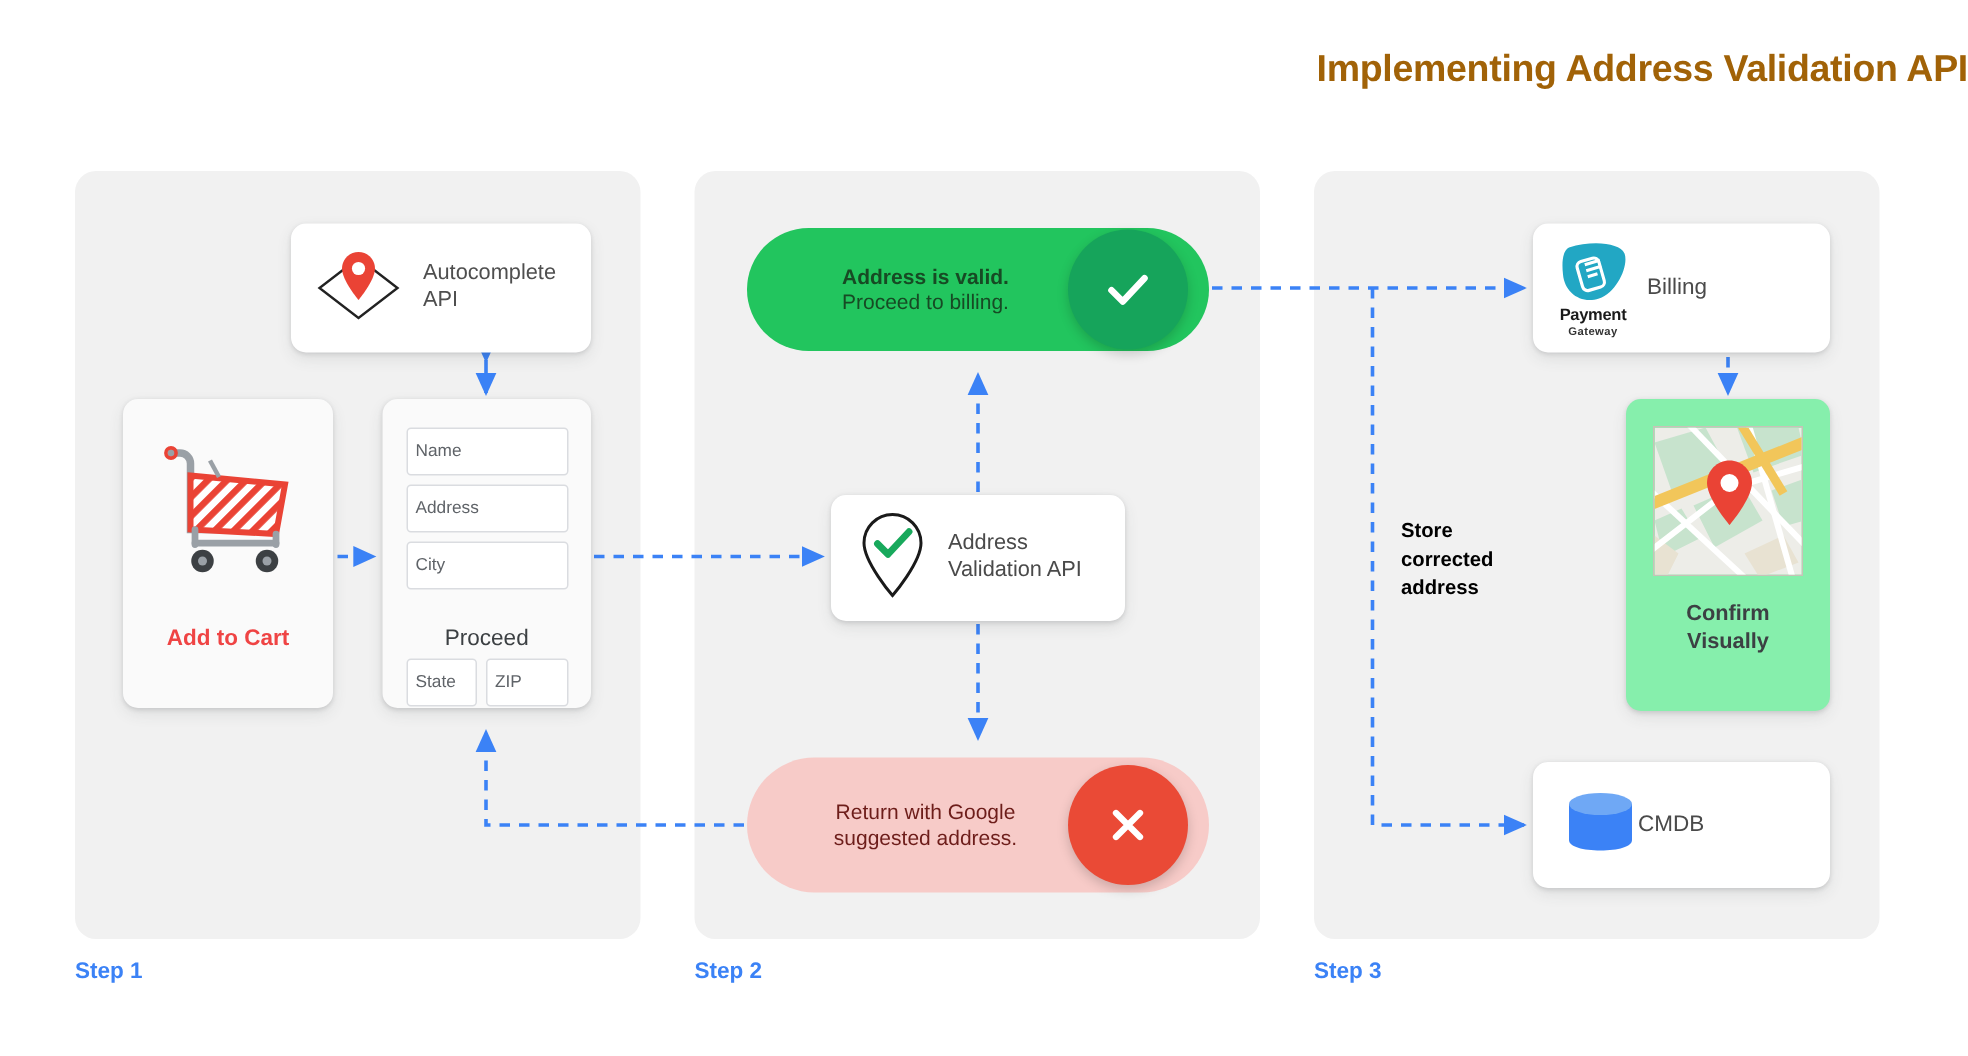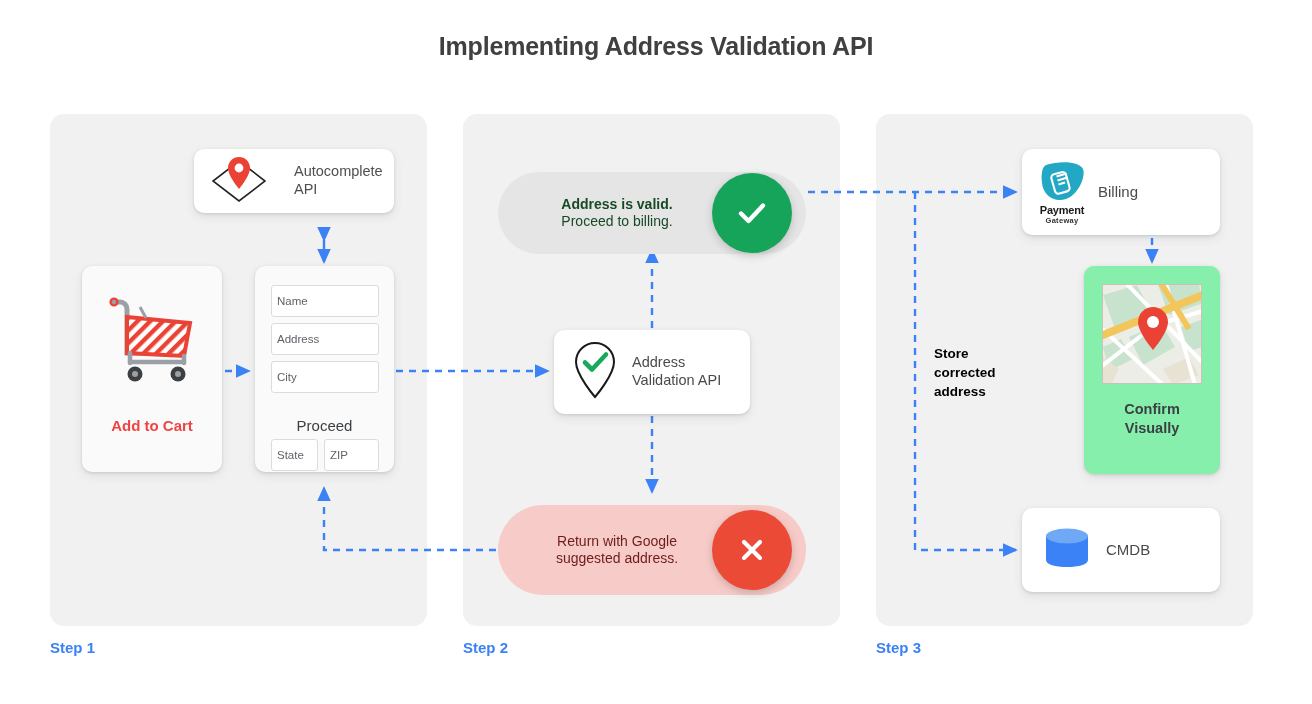--- a/index.html
+++ b/index.html
@@ -3,22 +3,22 @@
 <meta charset="utf-8">
 <style>
   html,body{margin:0;padding:0;}
   body{
     width:1312px;height:704px;background:#ffffff;
     font-family:"Liberation Sans","DejaVu Sans",sans-serif;
     position:relative;overflow:hidden;
     -webkit-font-smoothing:antialiased;
   }
   .page-title{
-    position:absolute;top:32px;left:0;width:1312px;text-align:center;
-    font-size:25px;font-weight:bold;color:#404040;letter-spacing:-0.2px;
+    position:absolute;top:32px;left:0;width:1312px;text-align:right;
+    font-size:25px;font-weight:bold;color:#a16207;letter-spacing:-0.2px;
   }
   .panel{
     position:absolute;background:#F1F1F1;border-radius:14px;
   }
   #panel1{left:50px;top:114px;width:377px;height:512px;}
   #panel2{left:463px;top:114px;width:377px;height:512px;}
   #panel3{left:876px;top:114px;width:377px;height:512px;}
   .step-label{
     position:absolute;top:639px;font-size:15px;font-weight:bold;color:#3B82F6;
   }
@@ -26,22 +26,22 @@
   #step2-label{left:463px;}
   #step3-label{left:876px;}
 
   .card{
     position:absolute;background:#ffffff;border-radius:10px;
     box-shadow:0 1px 3px rgba(60,64,67,.16), 0 4px 10px rgba(60,64,67,.10);
   }
   .card-label{font-size:14.5px;color:#4a4a4a;line-height:1.22;}
 
   
-  #autocomplete-card{left:194px;top:149px;width:200px;height:64px;
-    display:flex;align-items:center;padding:0 0 0 14px;box-sizing:border-box;gap:24px;}
+  #autocomplete-card{left:194px;top:149px;width:200px;height:86px;
+    display:flex;align-items:center;padding:0 0 0 14px;box-sizing:border-box;gap:12px;}
   #autocomplete-card .card-label{font-size:14.5px;color:#4f4f4f;}
 
   #cart-card{left:82px;top:266px;width:140px;height:206px;
     display:flex;flex-direction:column;align-items:center;justify-content:flex-start;
     background:#FAFAFA;}
   #cart-card .cart-title{position:absolute;bottom:38px;left:0;width:100%;text-align:center;
     font-size:15px;font-weight:bold;color:#ef4444;}
 
   #checkout-card{left:255px;top:266px;width:139px;height:206px;background:#FAFAFA;}
   #checkout-card .checkout-title{position:absolute;bottom:38px;left:0;width:100%;
@@ -54,21 +54,21 @@
   }
   .field-row{display:flex;gap:6px;margin-top:46px;}
   .field-row .field{margin-bottom:0;}
   .field-state{width:47px;}
   .field-zip{width:55px;}
 
   
   .pill{
     position:absolute;border-radius:52px;display:flex;align-items:center;
   }
-  #valid-pill{left:498px;top:152px;width:308px;height:82px;background:#e5e5e5;margin-top:20px;}
+  #valid-pill{left:498px;top:152px;width:308px;height:82px;background:#22c55e;}
   #invalid-pill{left:498px;top:505px;width:308px;height:90px;background:#F7CBC8;}
   .pill-text{flex:1;text-align:center;padding-right:70px;box-sizing:border-box;line-height:1.25;}
   #valid-pill .pill-text{font-size:14px;color:#174a24;}
   #invalid-pill .pill-text{font-size:14px;color:#6d1d1a;}
   .pill-text .b{font-weight:bold;display:block;}
   .status-circle{
     position:absolute;right:-0px;top:50%;transform:translateY(-50%);
     width:80px;height:80px;border-radius:50%;
     display:flex;align-items:center;justify-content:center;
     box-shadow:0 3px 8px rgba(0,0,0,.18);
@@ -84,21 +84,21 @@
     display:flex;align-items:center;padding-left:14px;box-sizing:border-box;gap:10px;}
   #billing-card .card-label{font-size:15px;color:#4a4a4a;}
 
   #map-card{left:1084px;top:266px;width:136px;height:208px;background:#86efac;}
   #map-thumb{position:absolute;left:18px;top:18px;width:100px;height:100px;
     border:1px solid #c8c2b8;box-sizing:border-box;overflow:hidden;}
   #map-card .map-title{position:absolute;left:0;bottom:36px;width:100%;text-align:center;
     font-size:14.5px;font-weight:bold;color:#3c4043;line-height:1.3;}
 
   #cmdb-card{left:1022px;top:508px;width:198px;height:84px;
-    display:flex;align-items:center;padding-left:20px;box-sizing:border-box;gap:14px;}
+    display:flex;align-items:center;padding-left:20px;box-sizing:border-box;gap:0;}
   #cmdb-card .card-label{font-size:15px;color:#4a4a4a;}
 
   #store-note{
     position:absolute;left:934px;top:344px;width:100px;
     font-size:13.5px;font-weight:bold;color:#000000;line-height:1.42;
   }
 
   svg.conn{position:absolute;left:0;top:0;width:1312px;height:704px;
     pointer-events:none;overflow:visible;}
   .pgw-name{font-size:11px;font-weight:bold;color:#1a1a1a;letter-spacing:-0.2px;line-height:1;}

